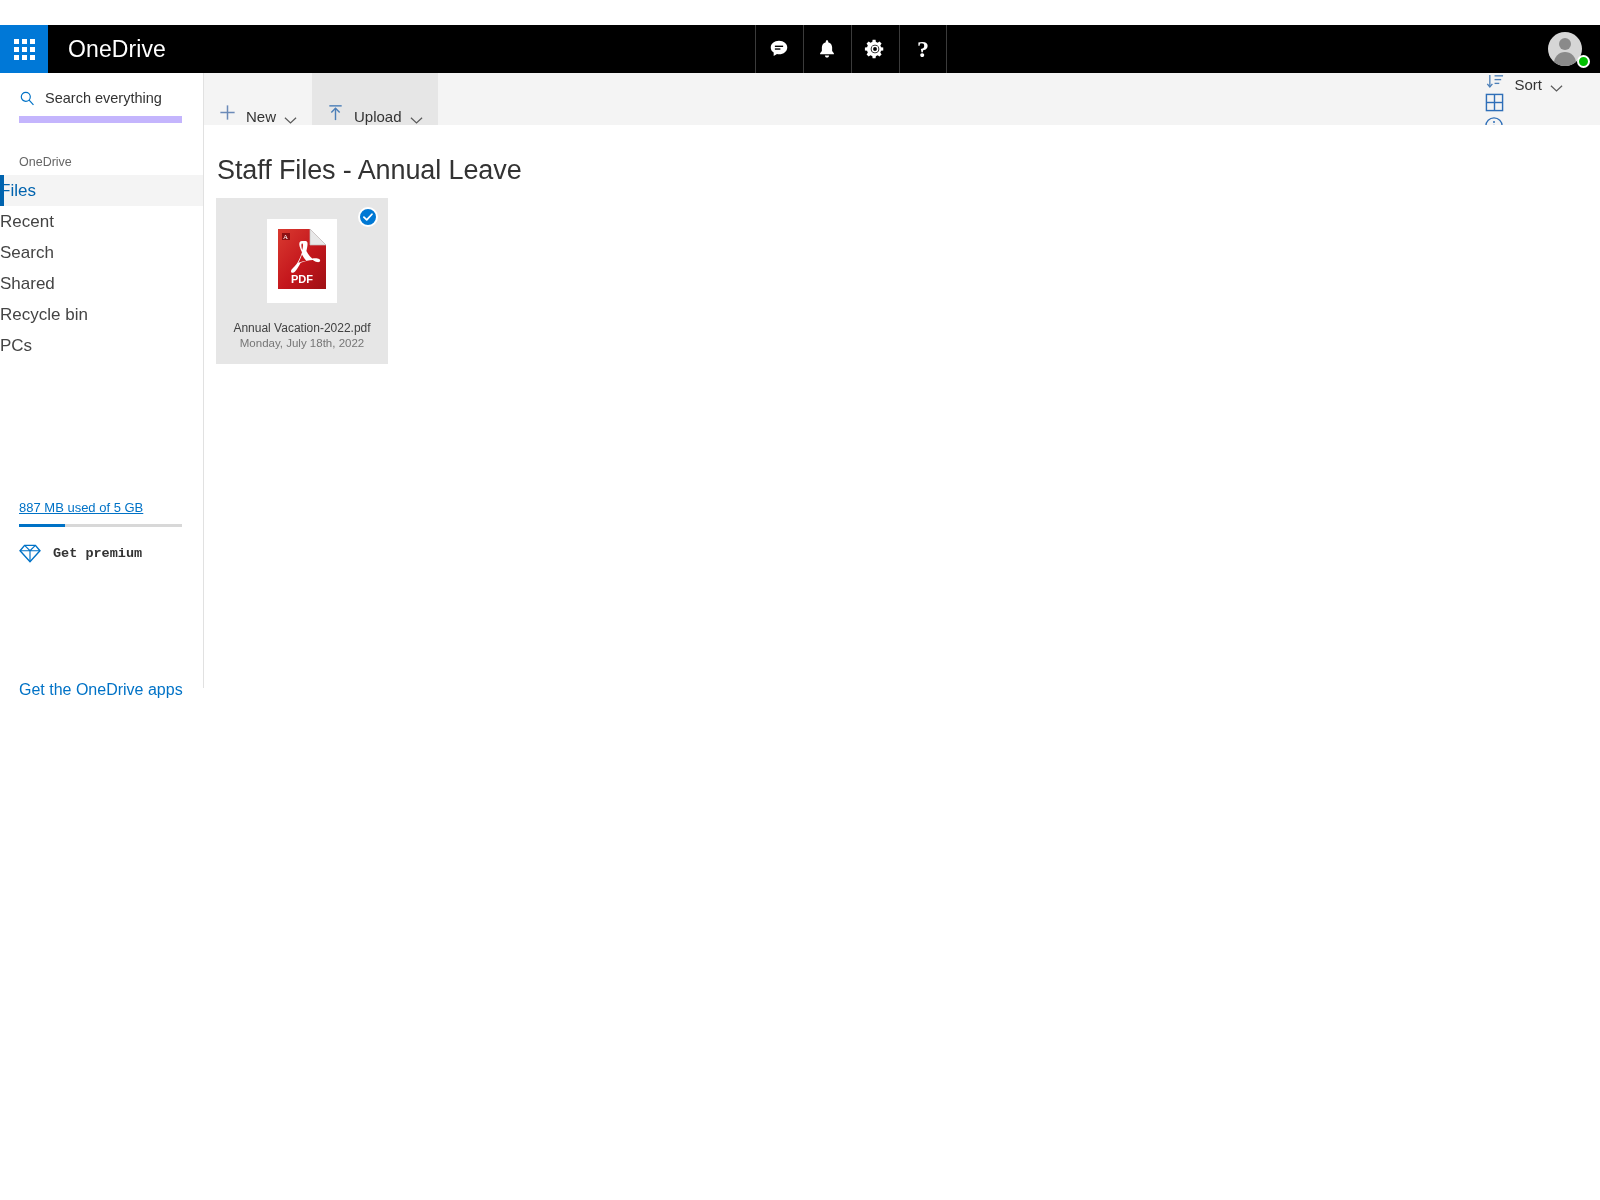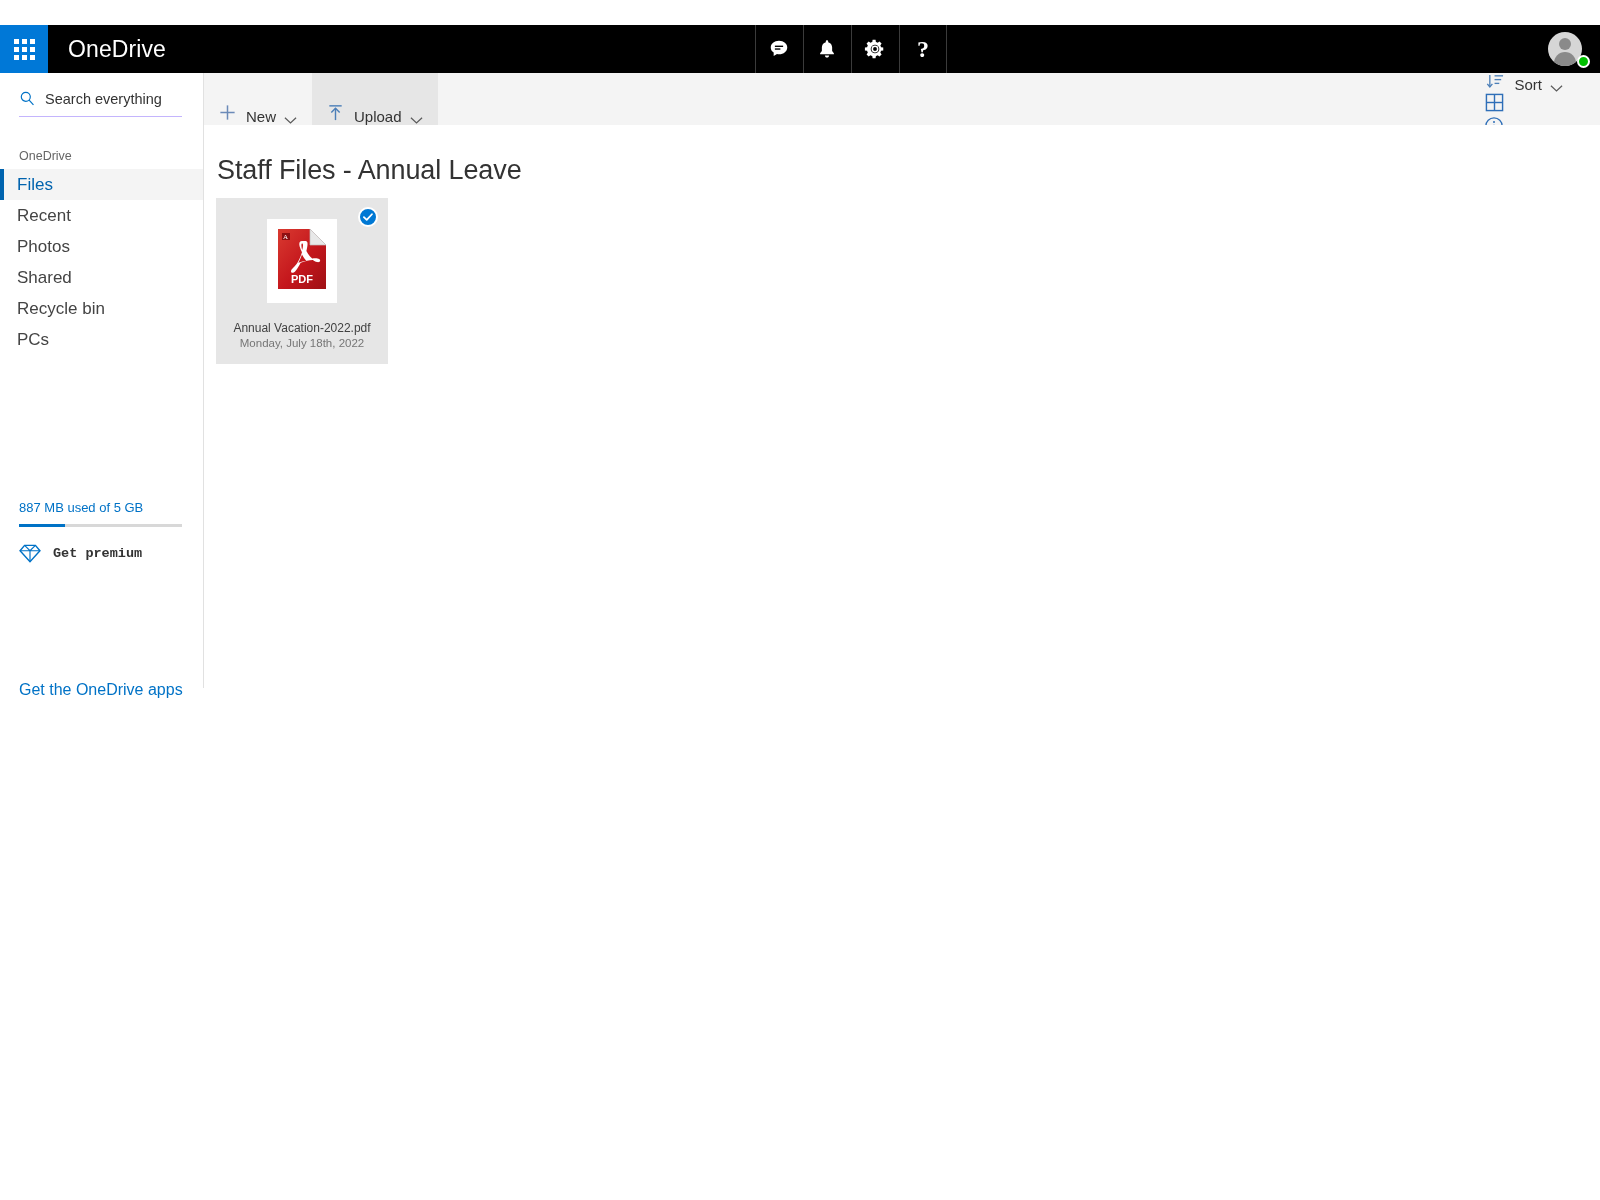--- a/index.html
+++ b/index.html
@@ -100,23 +100,23 @@
   
   .rail {
     position: absolute;
     left: 0; top: 73px;
     width: 204px; height: 615px;
     background: #ffffff;
     border-right: 1px solid #e1e1e1;
   }
   .search-row {
     margin: 17px 21px 0 19px;
-    display: flex; align-items: flex-end;
+    display: flex; align-items: flex-start;
     padding-bottom: 9px;
-    border-bottom: 1px solid #c4b5fd;
+    border-bottom: 7px solid #c4b5fd;
     cursor: text;
   }
   .search-icon { flex: 0 0 auto; margin-right: 9px; display: flex; }
   .search-input {
     border: 0; outline: 0; padding: 0; margin: 0;
     font-family: inherit;
     font-size: 14.5px;
     color: #333333;
     background: transparent;
     width: 140px;
@@ -126,21 +126,20 @@
   .rail-heading {
     margin: 32px 0 6px 19px;
     font-size: 12.5px;
     color: #666666;
   }
   .nav { margin-top: 0; }
   .nav-item {
     position: relative;
     height: 31px;
     display: flex; align-items: center;
-    padding-left: 17px;
     font-size: 17px;
     color: #444444;
     cursor: pointer;
   }
   .nav-item.selected {
     background: #f4f4f4;
     color: #0063ae;
   }
   .nav-item.selected::before {
     content: "";
@@ -153,20 +152,21 @@
     position: absolute;
     left: 19px; top: 425px;
     width: 163px;
   }
   .storage-text {
     font-size: 13px;
     color: #0072c6;
     cursor: pointer;
     display: inline-block;
     margin-bottom: 9px;
+    text-decoration: underline;
   }
   .storage-bar {
     width: 163px; height: 3px;
     background: #d8d8d8;
     position: relative;
   }
   .storage-bar i {
     position: absolute; left: 0; top: 0; height: 3px;
     background: #0072c6;
     display: block;
@@ -365,21 +365,21 @@
   <div class="rail-heading">OneDrive</div>
 
   <div class="nav">
     <div class="nav-item selected">
       <span>Files</span>
     </div>
     <div class="nav-item">
       <span>Recent</span>
     </div>
     <div class="nav-item">
-      <span>Photos</span>
+      <span>Search</span>
     </div>
     <div class="nav-item">
       <span>Shared</span>
     </div>
     <div class="nav-item">
       <span>Recycle bin</span>
     </div>
     <div class="nav-item">
       <span>PCs</span>
     </div>

